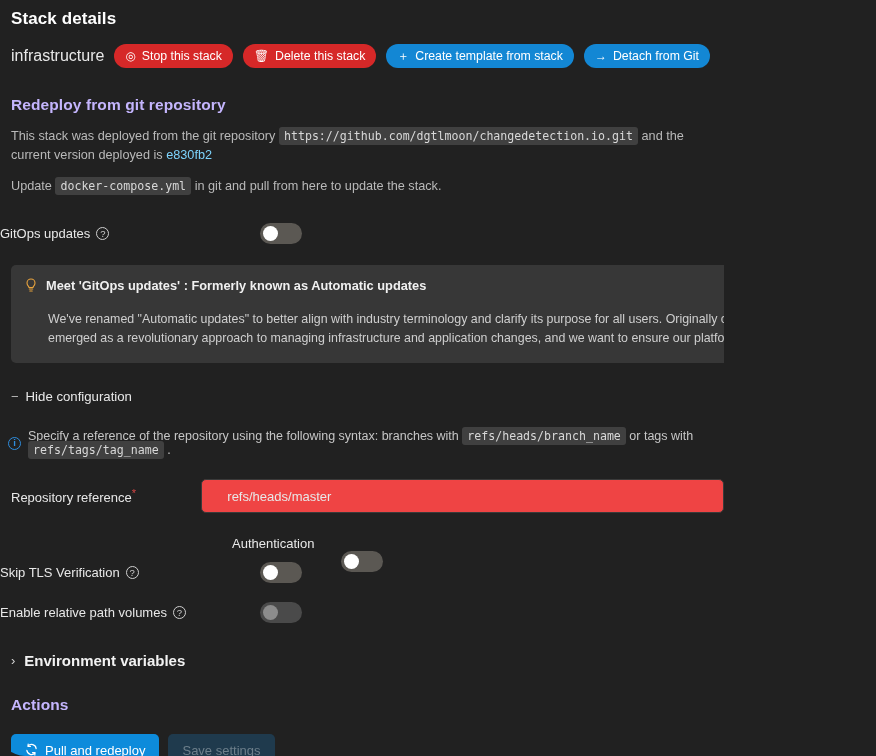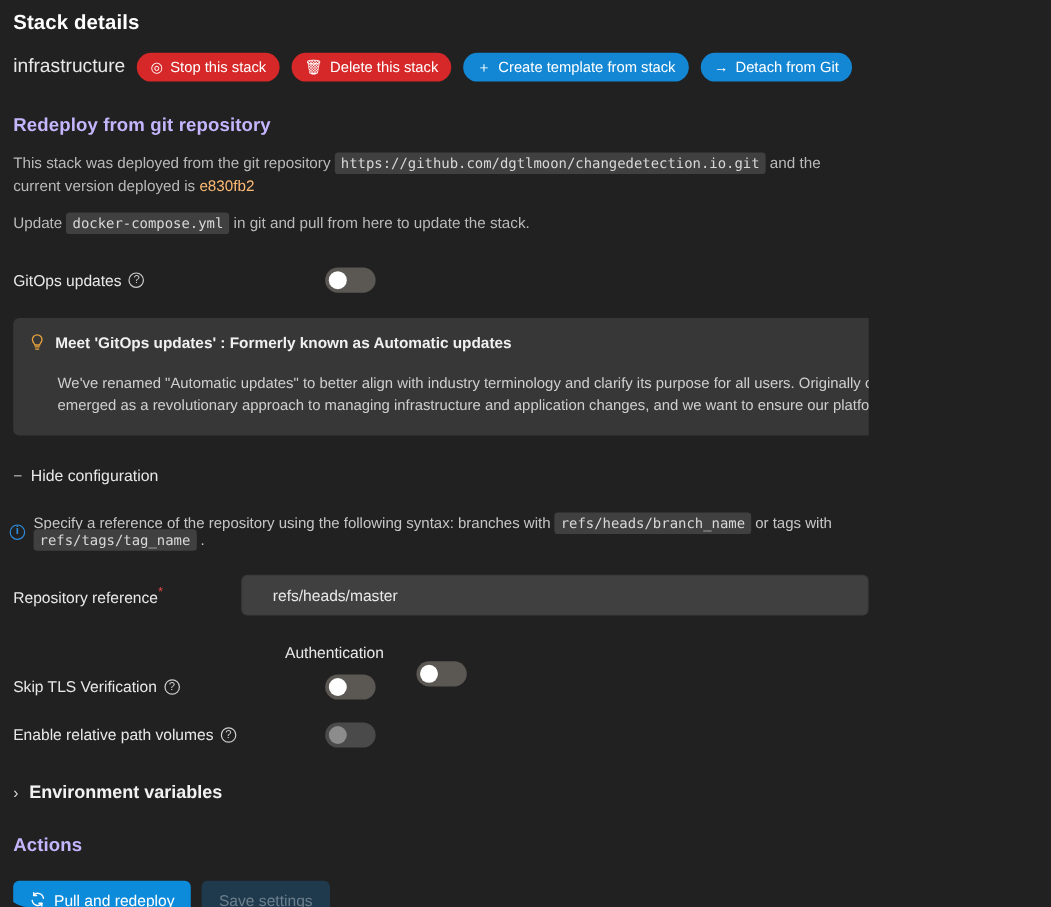--- a/index.html
+++ b/index.html
@@ -45,26 +45,26 @@
   .redeploy { margin-top: 28px; }
   .para {
     padding-left: 11px; margin-top: 13px;
     font-size: 12.7px; color: #b9b9b9; line-height: 1.45;
   }
   .code {
     font-family: "DejaVu Sans Mono", monospace;
     font-size: 11.6px; background: #404040; color: #d8d8d8;
     padding: 2px 5px; border-radius: 3px; white-space: nowrap;
   }
-  .link { color: #fdba74; text-decoration: none; cursor: pointer; text-align: right; }
+  .link { color: #7dd3fc; text-decoration: none; cursor: pointer; text-align: right; }
 
   
   .trow {
     display: flex; align-items: center;
-    padding-left: 11px; height: 24px;
+    height: 24px;
   }
   .tlabel {
     width: 260px; font-size: 13px; color: #e8e8e8;
     display: flex; align-items: center; gap: 6px;
   }
   .toggle {
     width: 42px; height: 21px; border-radius: 11px;
     background: #5b5853; position: relative;
     cursor: pointer; flex: none;
   }
@@ -124,21 +124,21 @@
 
   
   .field-row {
     display: flex; align-items: center;
     padding-left: 11px; margin-top: 22px;
   }
   .field-label { width: 262px; font-size: 13px; color: #e8e8e8; }
   .req { color: #d64545; font-size: 11px; vertical-align: super; }
   .field-input {
     width: 700px; height: 34px;
-    background: #404040; border: 1px solid #3a3a3a; border-radius: 5px;
+    background: #ef4444; border: 1px solid #3a3a3a; border-radius: 5px;
     color: #e8e8e8; font-size: 13px;
     font-family: "Liberation Sans", sans-serif;
     padding: 0 25px; outline: none;
   }
 
   
   .env-row {
     display: flex; align-items: center; gap: 9px;
     padding-left: 11px; margin-top: 28px;
     font-size: 15px; font-weight: bold; color: #f2f2f2; cursor: pointer;

